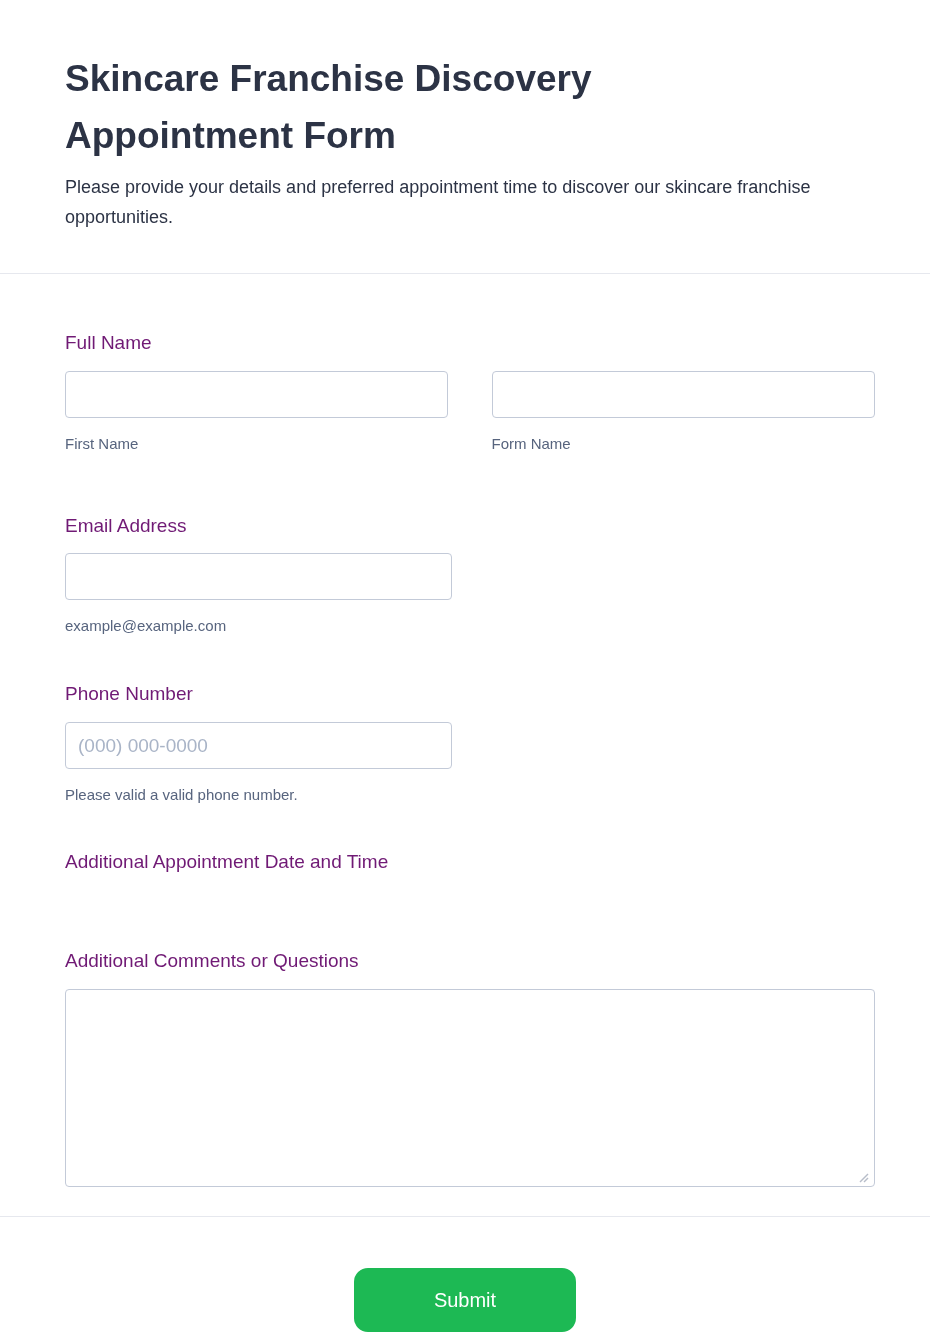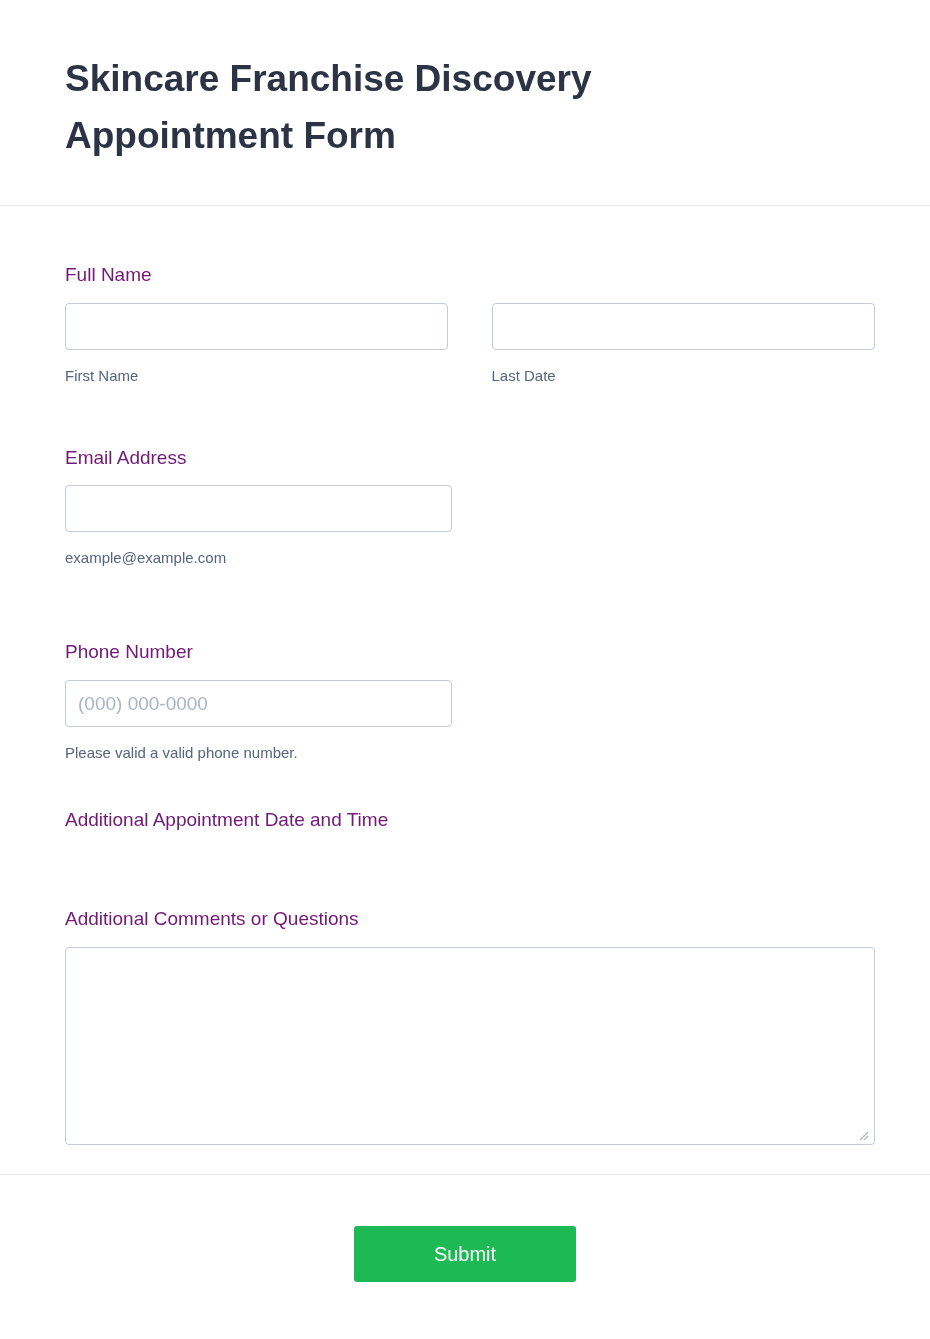--- a/index.html
+++ b/index.html
@@ -70,21 +70,21 @@
   
   .field-fullname { margin-top: 56px; }
   .name-row { display: flex; gap: 44px; margin-top: 15px; }
   .name-col-first { width: 388px; }
   .name-col-last  { width: 389px; }
   .name-row .sub-label { margin-top: 17px; }
   
   .field-email { margin-top: 60px; }
   .field-email .text-input { margin-top: 14px; width: 387px; }
   
-  .field-phone { margin-top: 72px; }
+  .field-phone { margin-top: 46px; }
   .field-phone .text-input { margin-top: 15px; width: 387px; }
   
   .field-datetime { margin-top: 45px; }
   .datetime-widget-area { height: 35px; }
   
   .field-comments { margin-top: 38px; }
   .textarea-wrap { position: relative; margin-top: 15px; }
   .comments-textarea {
     display: block;
     width: 810px;
@@ -112,52 +112,53 @@
     border: none;
     border-top: 1px solid #e6e8ee;
   }
   .submit-section {
     padding: 43px 0 51px 0;
     text-align: center;
   }
   .submit-button {
     display: inline-block;
     width: 222px;
-    height: 56px;
+    height: 64px;
     border: none;
-    border-radius: 3px;
+    border-radius: 14px;
     background: #1db954;
     color: #ffffff;
     font-family: "Liberation Sans", sans-serif;
     font-size: 20px;
     font-weight: 500;
     cursor: pointer;
   }
 </style>
 </head>
 <body>
 
 <div class="form-all">
 
   <div class="header-section">
     <h1 class="form-title">Skincare Franchise Discovery Appointment Form</h1>
+    <p class="form-subtitle">Please provide your details and preferred appointment time to discover our skincare franchise opportunities.</p>
   </div>
 
   <div class="form-body">
 
     <div class="field field-fullname">
       <label class="field-label">Full Name</label>
       <div class="name-row">
         <div class="name-col-first">
           <input type="text" class="text-input" value="" style="">
           <span class="sub-label">First Name</span>
         </div>
         <div class="name-col-last">
           <input type="text" class="text-input" value="" style="">
-          <span class="sub-label">Last Date</span>
+          <span class="sub-label">Form Name</span>
         </div>
       </div>
     </div>
 
     <div class="field field-email">
       <label class="field-label">Email Address</label>
       <input type="text" class="text-input" value="" style="">
       <span class="sub-label">example@example.com</span>
     </div>
 

